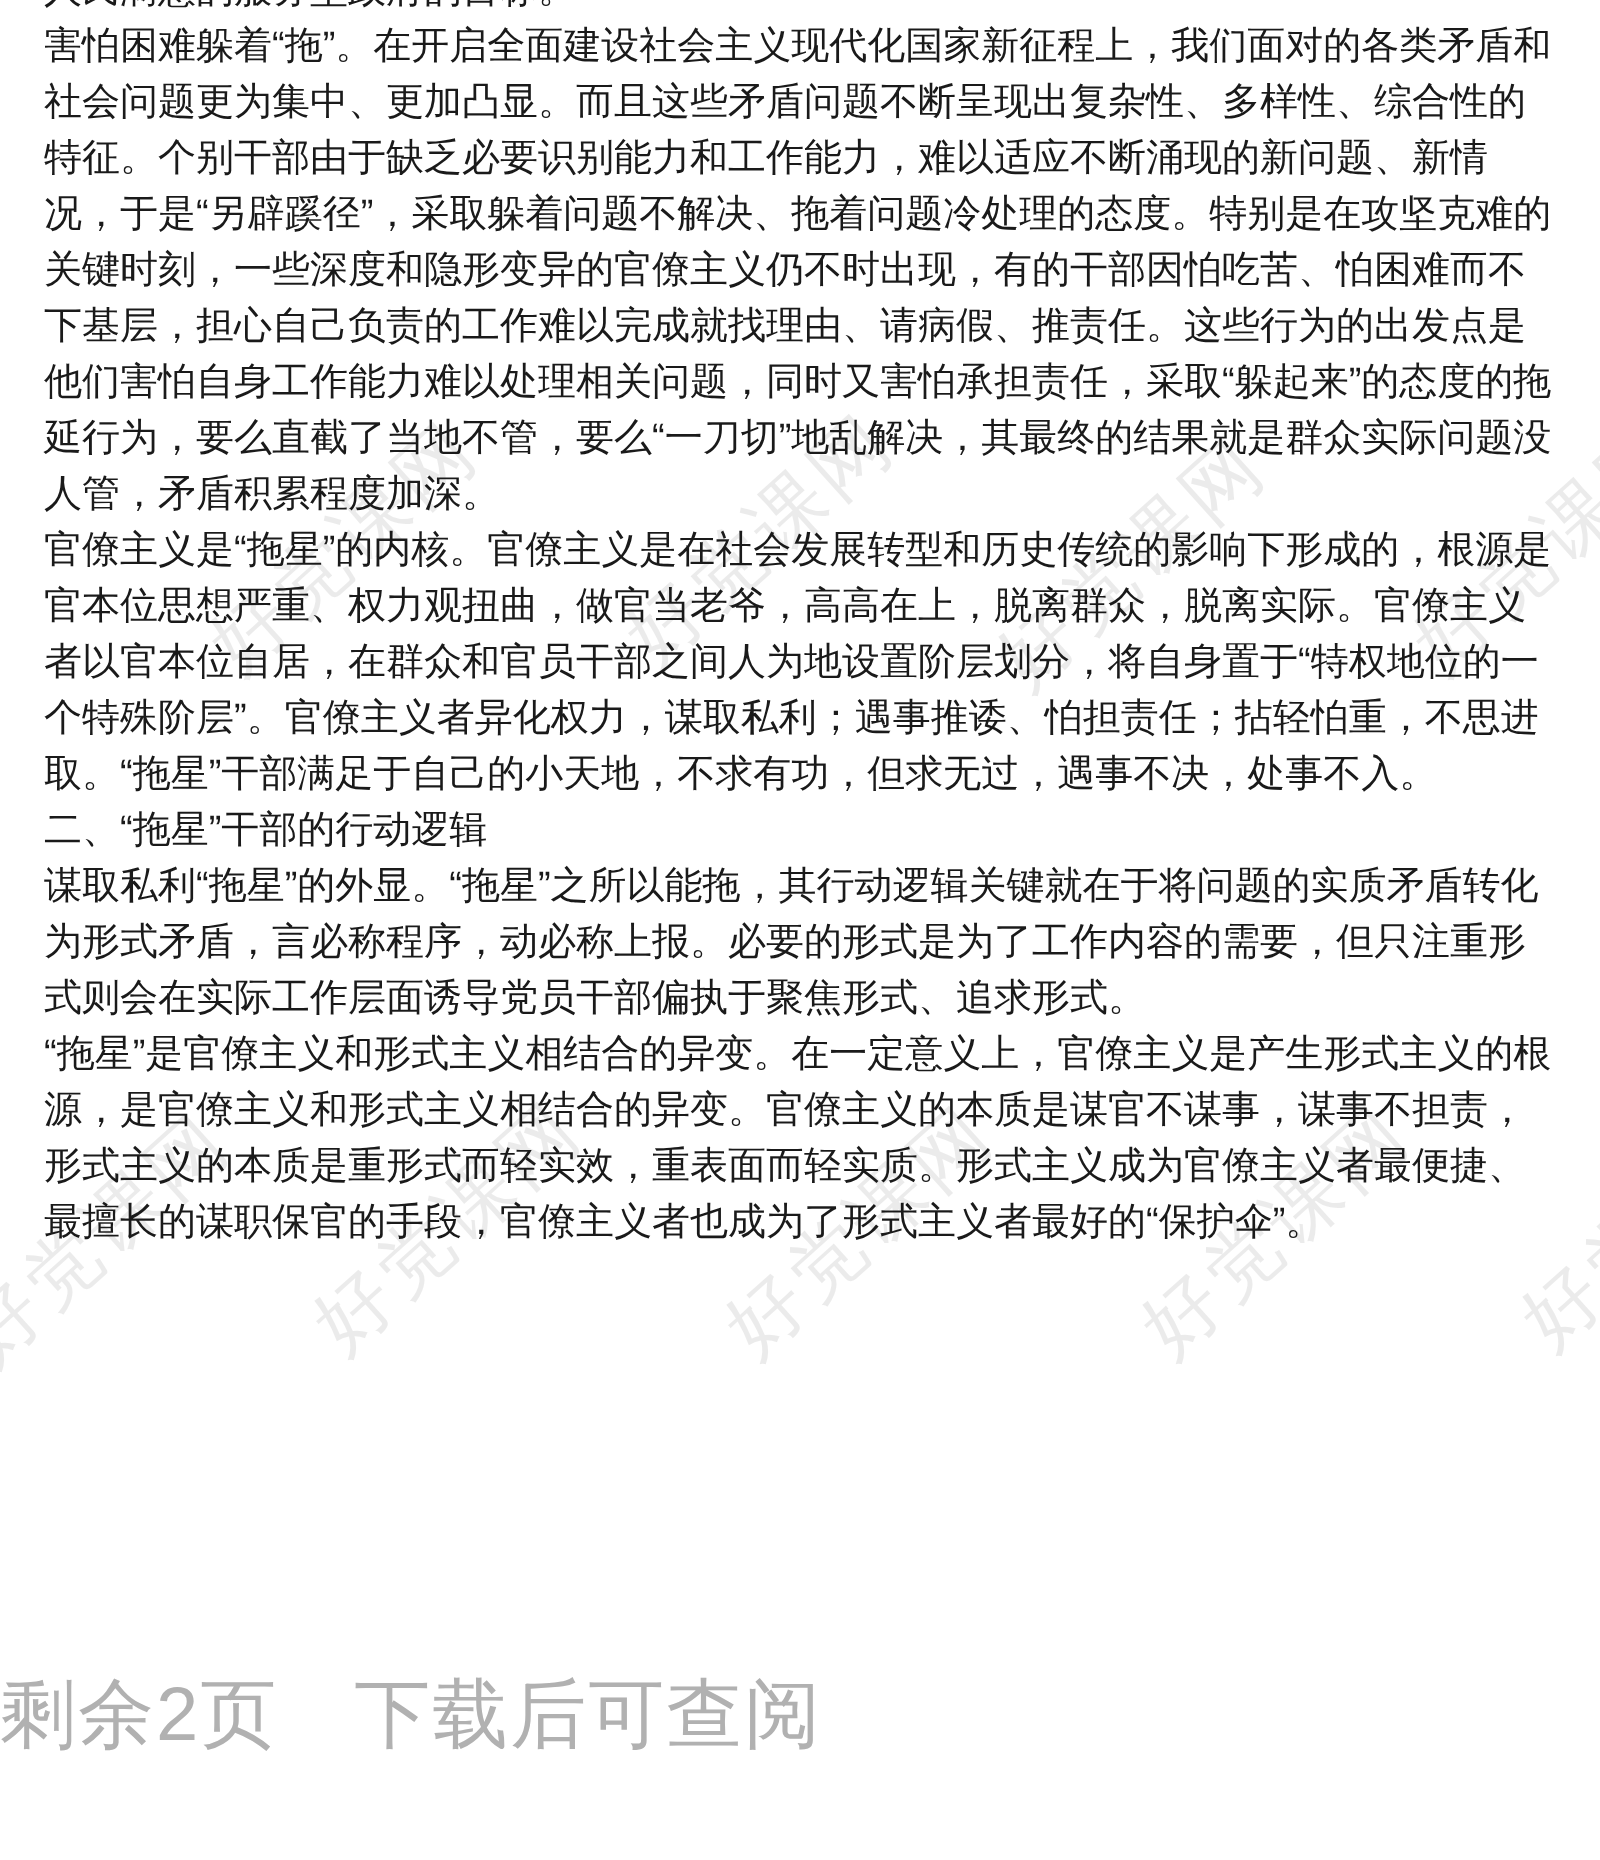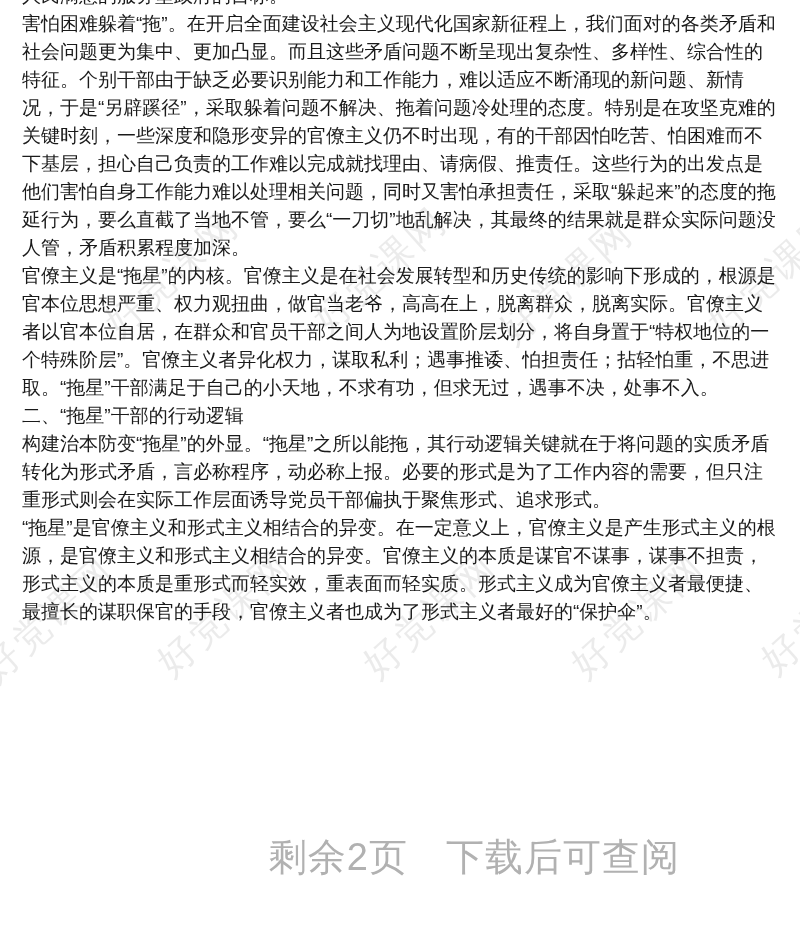--- a/index.html
+++ b/index.html
@@ -45,27 +45,26 @@
     text-align: left;
     word-break: break-all;
   }
   #doc .block { margin: 0; }
   
   #footer {
     position: absolute;
     left: 0;
     top: 832px;
     width: 636px;
-    text-align: right;
+    text-align: left;
     z-index: 1;
     font-size: 38px;
     color: #b1b1b1;
     letter-spacing: 1px;
     white-space: nowrap;
-    margin-left: 44px;
   }
   #footer .gap { margin-left: 38px; }
 </style>
 </head>
 <body style="background: rgb(255, 255, 255);">
 
 <div id="watermark-layer">
     <span class="wm" style="color: rgba(0, 0, 0, 0.08); left: 90px; top: 248px;">好党课网</span>
     <span class="wm" style="color: rgba(0, 0, 0, 0.08); left: 298px; top: 244px;">好党课网</span>
     <span class="wm" style="color: rgba(0, 0, 0, 0.08); left: 484px; top: 256px;">好党课网</span>
@@ -75,19 +74,19 @@
     <span class="wm" style="color: rgba(0, 0, 0, 0.08); left: 348px; top: 590px;">好党课网</span>
     <span class="wm" style="color: rgba(0, 0, 0, 0.08); left: 556px; top: 590px;">好党课网</span>
     <span class="wm" style="color: rgba(0, 0, 0, 0.08); left: 746px; top: 586px;">好党课网</span>
   </div>
 
 <div id="doc" style="color: rgb(26, 26, 26);">
     <div class="block">人民满意的服务型政府的目标。</div>
     <div class="block">害怕困难躲着“拖”。在开启全面建设社会主义现代化国家新征程上，我们面对的各类矛盾和社会问题更为集中、更加凸显。而且这些矛盾问题不断呈现出复杂性、多样性、综合性的特征。个别干部由于缺乏必要识别能力和工作能力，难以适应不断涌现的新问题、新情况，于是“另辟蹊径”，采取躲着问题不解决、拖着问题冷处理的态度。特别是在攻坚克难的关键时刻，一些深度和隐形变异的官僚主义仍不时出现，有的干部因怕吃苦、怕困难而不下基层，担心自己负责的工作难以完成就找理由、请病假、推责任。这些行为的出发点是他们害怕自身工作能力难以处理相关问题，同时又害怕承担责任，采取“躲起来”的态度的拖延行为，要么直截了当地不管，要么“一刀切”地乱解决，其最终的结果就是群众实际问题没人管，矛盾积累程度加深。</div>
     <div class="block">官僚主义是“拖星”的内核。官僚主义是在社会发展转型和历史传统的影响下形成的，根源是官本位思想严重、权力观扭曲，做官当老爷，高高在上，脱离群众，脱离实际。官僚主义者以官本位自居，在群众和官员干部之间人为地设置阶层划分，将自身置于“特权地位的一个特殊阶层”。官僚主义者异化权力，谋取私利；遇事推诿、怕担责任；拈轻怕重，不思进取。“拖星”干部满足于自己的小天地，不求有功，但求无过，遇事不决，处事不入。</div>
     <div class="block">二、“拖星”干部的行动逻辑</div>
-    <div class="block">构建治本防变“拖星”的外显。“拖星”之所以能拖，其行动逻辑关键就在于将问题的实质矛盾转化为形式矛盾，言必称程序，动必称上报。必要的形式是为了工作内容的需要，但只注重形式则会在实际工作层面诱导党员干部偏执于聚焦形式、追求形式。</div>
+    <div class="block">谋取私利“拖星”的外显。“拖星”之所以能拖，其行动逻辑关键就在于将问题的实质矛盾转化为形式矛盾，言必称程序，动必称上报。必要的形式是为了工作内容的需要，但只注重形式则会在实际工作层面诱导党员干部偏执于聚焦形式、追求形式。</div>
     <div class="block">“拖星”是官僚主义和形式主义相结合的异变。在一定意义上，官僚主义是产生形式主义的根源，是官僚主义和形式主义相结合的异变。官僚主义的本质是谋官不谋事，谋事不担责，形式主义的本质是重形式而轻实效，重表面而轻实质。形式主义成为官僚主义者最便捷、最擅长的谋职保官的手段，官僚主义者也成为了形式主义者最好的“保护伞”。</div>
   </div>
 
 <div id="footer" style="color: rgb(177, 177, 177);">
   <span>剩余2页</span><span class="gap">下载后可查阅</span>
 </div>
 
 </body></html>

